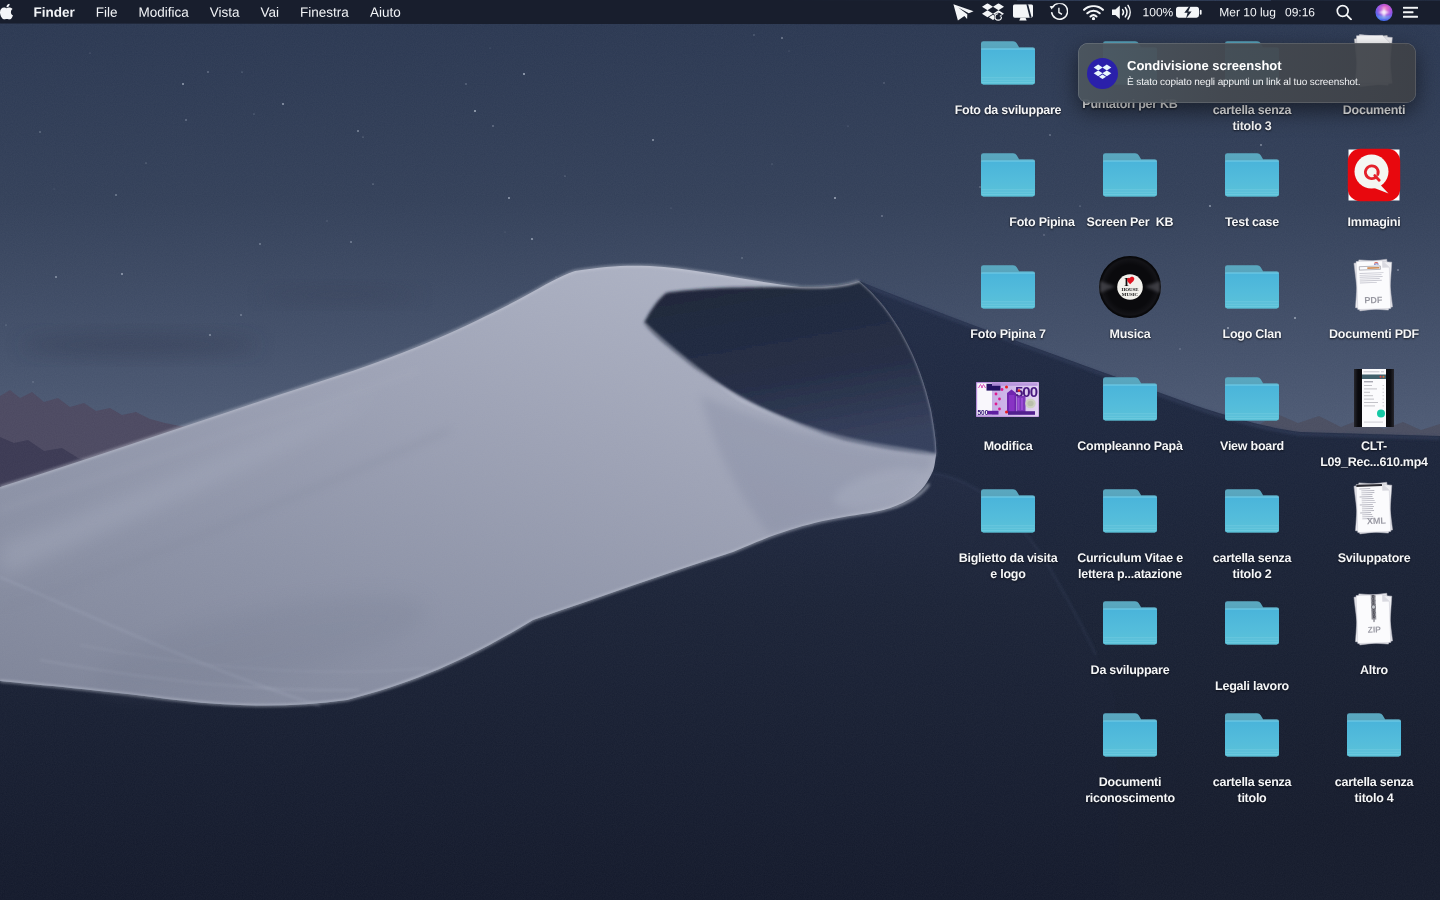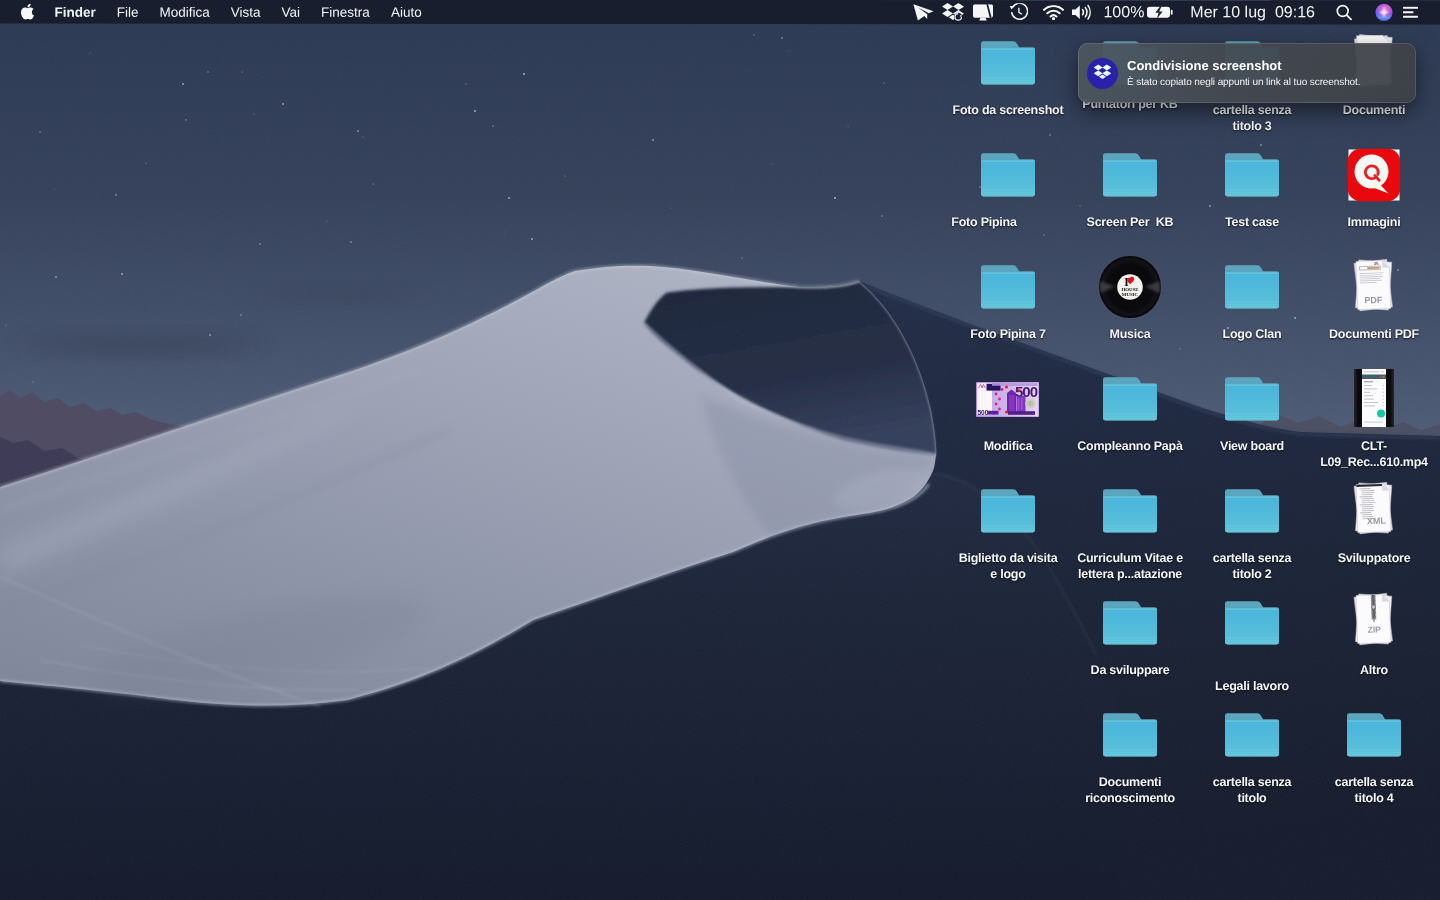--- a/index.html
+++ b/index.html
@@ -1,25 +1,25 @@
 <!DOCTYPE html>
 <html><head><meta charset="utf-8">
 <style>
 * { margin:0; padding:0; box-sizing:border-box; }
 html,body { width:1440px; height:900px; overflow:hidden; background:#1d2538; font-family:"Liberation Sans",sans-serif; -webkit-font-smoothing:antialiased; }
 #stage { position:relative; width:1440px; height:900px; }
 #wp { position:absolute; left:0; top:0; }
 #menubar { position:absolute; left:0; top:0; width:1440px; height:24px; transform:rotate(0.03deg); background:#181e2d; color:#f2f4f7; display:flex; justify-content:space-between; align-items:center; z-index:30; font-size:13.5px; }
-.ml { display:flex; align-items:center; padding-left:21px; }
+.ml { display:flex; align-items:center; }
 .ml .mi { margin-right:0; padding:0 10.5px; }
 .ml .mi.apple { padding:0; }
 .ml .b { font-weight:bold; }
 .mr { display:flex; align-items:center; padding-right:22px; }
 .mr .mi { display:flex; align-items:center; }
-.mr .txt { font-size:16px; }
+.mr .txt { font-size:12px; }
 .mi svg { display:block; }
 .ic { position:absolute; z-index:5; }
 .ic svg { display:block; }
 .lb { position:absolute; z-index:6; opacity:0.999; transform:rotate(0.03deg); width:150px; text-align:center; font-size:12.5px; font-weight:bold; color:#f5f6f8; line-height:16px; letter-spacing:-0.25px; text-shadow:0 1px 2px rgba(10,14,22,0.85), 0 0 1px rgba(10,14,22,0.5); }
 #notif { position:absolute; left:1078px; top:43px; width:338px; height:60px; z-index:40; border-radius:10px;
   background:linear-gradient(100deg, rgba(76,86,95,0.95) 0%, rgba(68,73,80,0.95) 45%, rgba(62,65,71,0.95) 100%);
   box-shadow:0 8px 22px rgba(0,0,0,0.5), 0 0 0 0.5px rgba(255,255,255,0.25) inset;
   display:flex; align-items:center; }
 .nicon { margin-left:9px; width:31px; height:31px; }
 .ntext { margin-left:9px; opacity:0.999; transform:rotate(0.03deg); }
@@ -189,21 +189,21 @@
  <rect x="2.6" y="40.8" width="52.8" height="0.8" fill="#8ad8e8" opacity="0.45"></rect>
  <rect x="2.6" y="43.2" width="52.8" height="0.8" fill="#8ad8e8" opacity="0.45"></rect>
 </g>
 </defs>
 </svg>
 <div class="ic" style="left:979px;top:39px;width:58px;height:46px">
       <svg width="58" height="46" viewBox="0 0 58 46">
         <use href="#folder"></use>
       </svg>
     </div>
-    <div class="lb" style="left:933px;top:102px">Foto da screenshot</div>
+    <div class="lb" style="left:933px;top:102px">Foto da sviluppare</div>
     <div class="ic" style="left:1101px;top:39px;width:58px;height:46px">
       <svg width="58" height="46" viewBox="0 0 58 46">
         <use href="#folder"></use>
       </svg>
     </div>
     <div class="lb" style="left:1055px;top:96px">Puntatori per KB</div>
     <div class="ic" style="left:1223px;top:39px;width:58px;height:46px">
       <svg width="58" height="46" viewBox="0 0 58 46">
         <use href="#folder"></use>
       </svg>
@@ -221,21 +221,21 @@
           <path d="M6,2.5 L32,2.5 L39,9.5 L39,50 L6,50 Z" fill="#fbfbfd" stroke="#c6c6cf" stroke-width="0.5"></path>
         </g>
 </svg>
     </div>
     <div class="lb" style="left:1299px;top:102px">Documenti</div>
     <div class="ic" style="left:979px;top:151px;width:58px;height:46px">
       <svg width="58" height="46" viewBox="0 0 58 46">
         <use href="#folder"></use>
       </svg>
     </div>
-    <div class="lb" style="left:909px;top:214px">Foto Pipina</div>
+    <div class="lb" style="left:967px;top:214px">Foto Pipina</div>
     <div class="ic" style="left:1101px;top:151px;width:58px;height:46px">
       <svg width="58" height="46" viewBox="0 0 58 46">
         <use href="#folder"></use>
       </svg>
     </div>
     <div class="lb" style="left:1055px;top:214px">Screen Per&nbsp; KB</div>
     <div class="ic" style="left:1223px;top:151px;width:58px;height:46px">
       <svg width="58" height="46" viewBox="0 0 58 46">
         <use href="#folder"></use>
       </svg>

